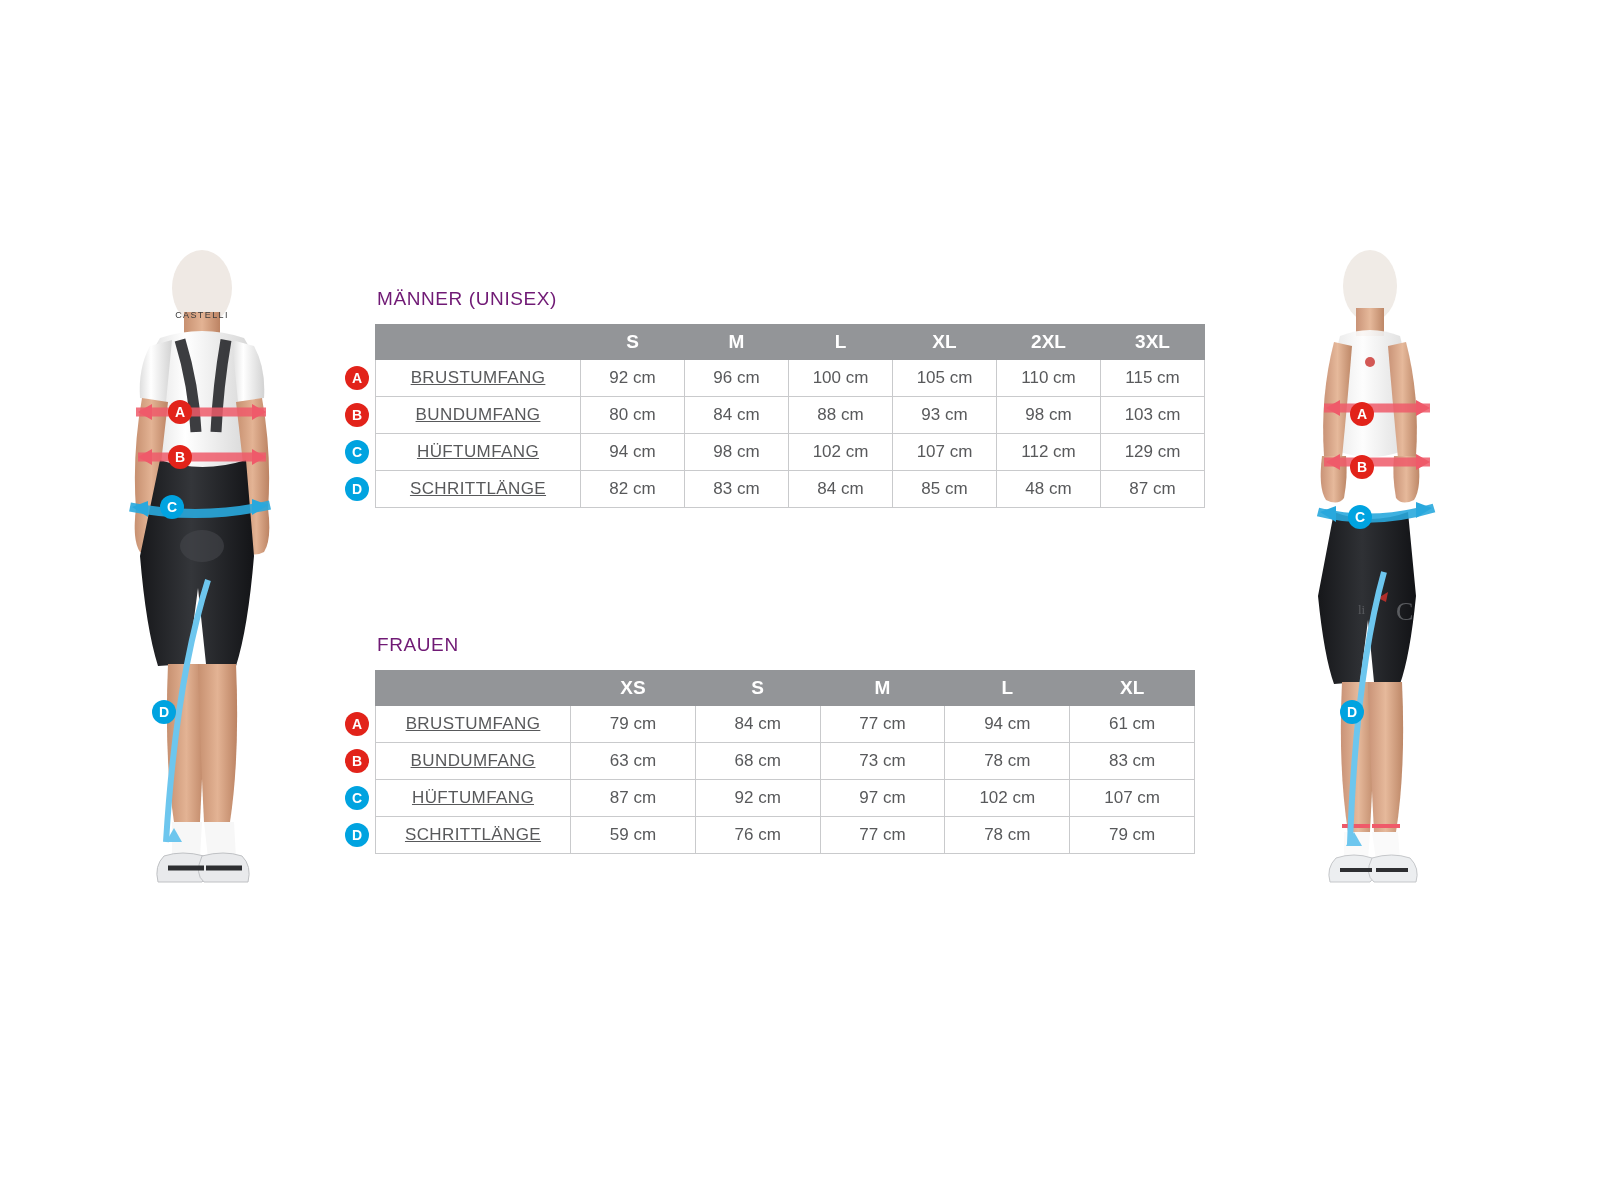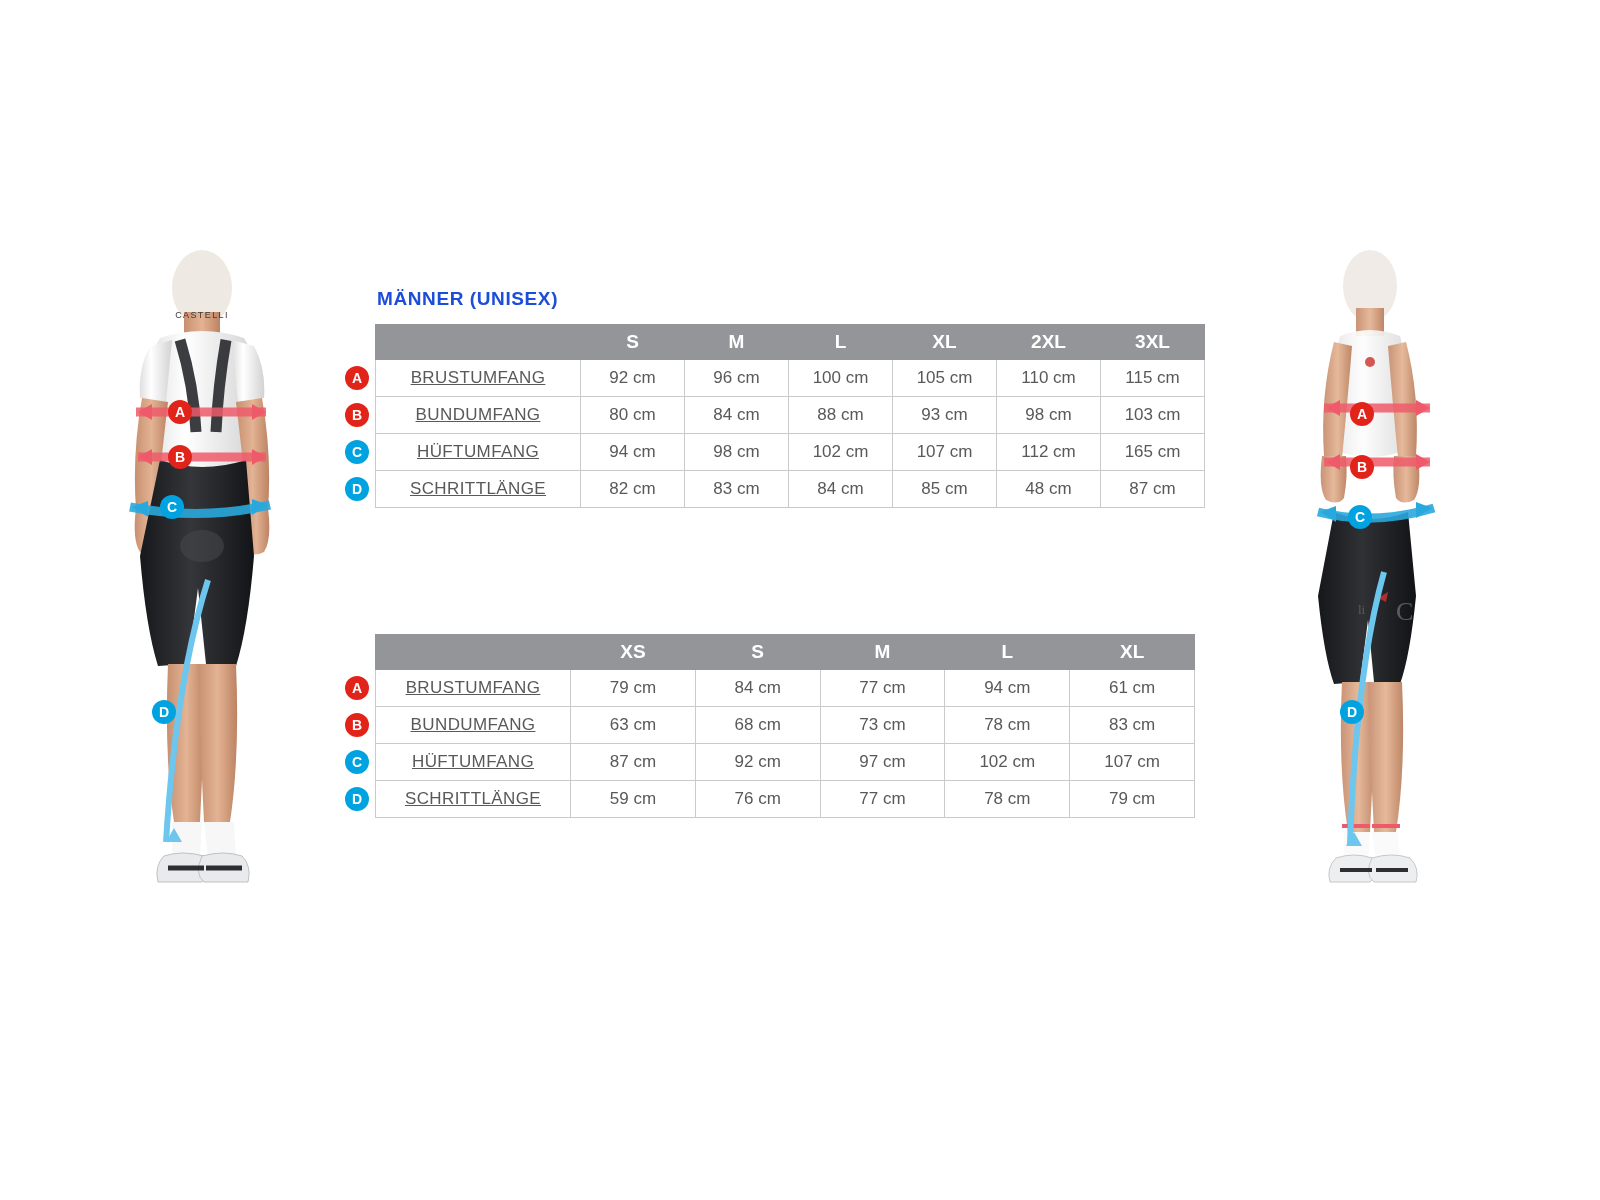--- a/index.html
+++ b/index.html
@@ -28,22 +28,22 @@
   
   .table-block {
     position: absolute;
     left: 375px;
   }
   #block-men { top: 288px; width: 830px; }
   #block-women { top: 634px; width: 820px; }
 
   .block-title {
     font-size: 19px;
-    font-weight: bold;
-    color: #1d4ed8;
+    font-weight: normal;
+    color: #701a75;
     letter-spacing: 0.6px;
     margin: 0 0 14px 2px;
     font-family: "Liberation Sans", sans-serif;
   }
 
   table.size-table {
     border-collapse: collapse;
     width: 100%;
     table-layout: fixed;
   }
@@ -300,21 +300,21 @@
             <td>98 cm</td>
             <td>103 cm</td>
           </tr>
           <tr>
             <td class="row-label">HÜFTUMFANG</td>
             <td>94 cm</td>
             <td>98 cm</td>
             <td>102 cm</td>
             <td>107 cm</td>
             <td>112 cm</td>
-            <td>165 cm</td>
+            <td>129 cm</td>
           </tr>
           <tr>
             <td class="row-label">SCHRITTLÄNGE</td>
             <td>82 cm</td>
             <td>83 cm</td>
             <td>84 cm</td>
             <td>85 cm</td>
             <td>48 cm</td>
             <td>87 cm</td>
           </tr>
@@ -323,20 +323,21 @@
     <div class="bullets-col" id="men-bullets">
         <div class="bullet red" style="top: 41.5px;">A</div>
         <div class="bullet red" style="top: 78.5px;">B</div>
         <div class="bullet blue" style="top: 115.5px;">C</div>
         <div class="bullet blue" style="top: 152.5px;">D</div>
       </div>
   </div>
 </div>
 
 <div class="table-block" id="block-women">
+  <div class="block-title">FRAUEN</div>
   <div class="table-wrap">
     <table class="size-table" id="women-table">
       <colgroup>
         <col style="width:195px">
         <col span="5">
       </colgroup>
       <thead>
         <tr>
             <th class="head-blank"></th>
             <th>XS</th>

